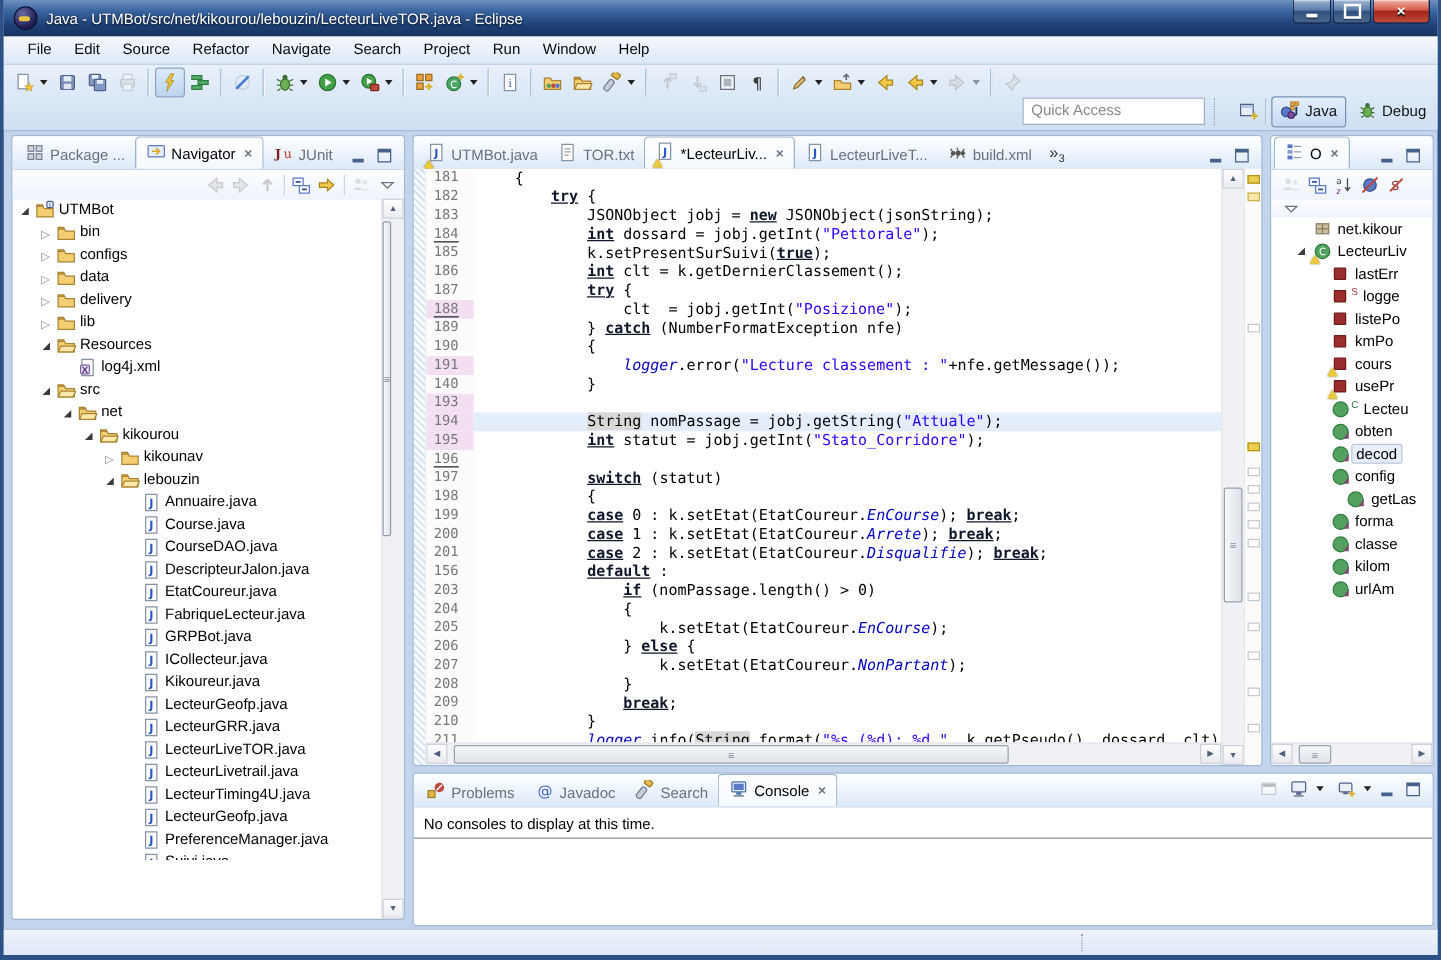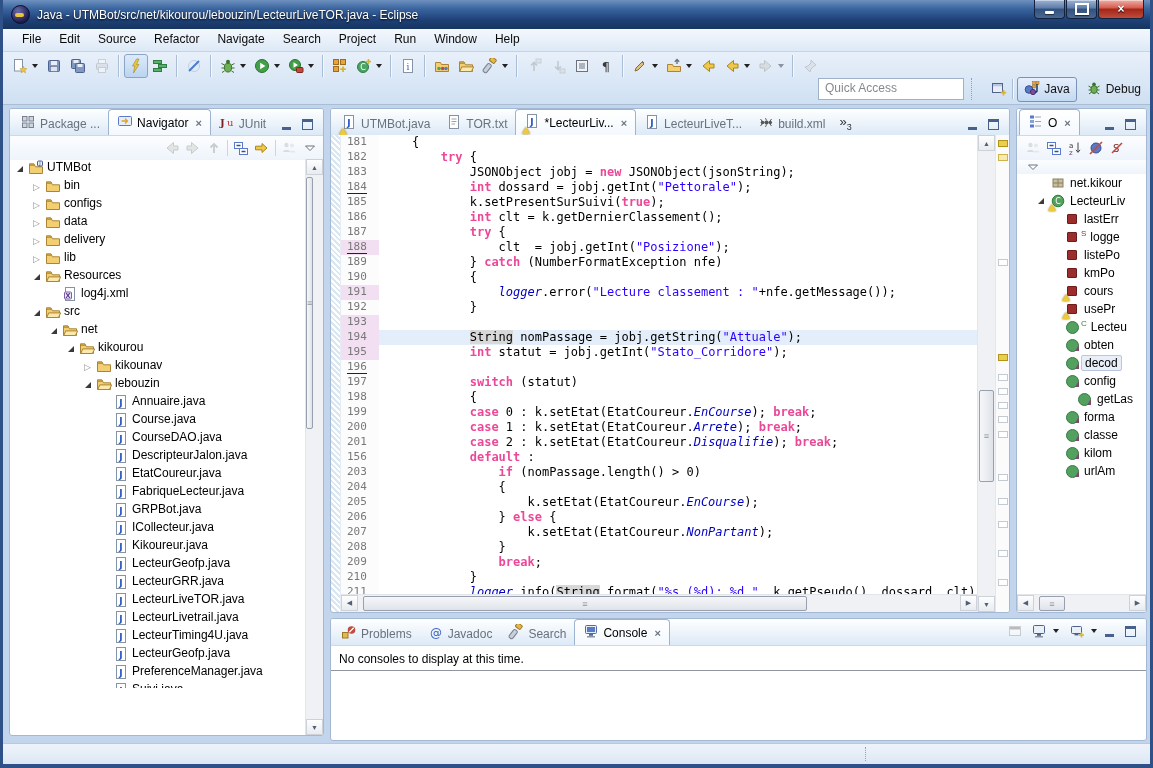--- a/index.html
+++ b/index.html
@@ -89,21 +89,21 @@
   .ed-body{position:absolute;top:26px;left:0;right:0;bottom:0;display:flex;}
   .ruler-hatch{width:9px;background:repeating-linear-gradient(45deg,#d9e7f3 0 2px,#ffffff 2px 4px);border-right:1px solid #e6ecf3;flex:none;}
   .ed-main{flex:1;display:flex;flex-direction:column;overflow:hidden;}
   .code-scroll{flex:1;overflow:hidden;position:relative;background:#fff;}
   .codeline{display:flex;height:15px;line-height:15px;}
   .gut{width:32px;flex:none;padding-left:6px;color:#787878;font:11px "DejaVu Sans Mono",monospace;background:#fcfcfc;}
   .gut.chg{background:#f2e0f2;}
   .gutnum.ul{border-bottom:1px solid #222;}
   .codetext{flex:1;white-space:pre;font:12px "DejaVu Sans Mono",monospace;color:#000;padding-left:4px;}
   .codeline.cur .codetext{background:#e4eefb;}
-  .tok-k{color:#ec4899;font-weight:bold;}
+  .tok-k{color:#0f172a;font-weight:bold;text-decoration:underline;}
   .tok-s{color:#2a00ff;}
   .tok-st{color:#0000c0;font-style:italic;}
   .tok-hl{background:#d8d8d8;}
   .ed-vscroll{width:17px;position:relative;background:#f0f1f4;border-left:1px solid #e2e5ea;flex:none;}
   .ed-overview{width:13px;background:#fbfbfb;border-left:1px solid #e6e6e6;position:relative;flex:none;}
   .ovm{position:absolute;left:2px;width:8px;height:5px;border:1px solid #c4cad2;background:#fff;}
   .ovm.yellow{background:#e9cf4c;border-color:#b2931c;}
   .ovm.yellowlight{background:#f6eab0;border-color:#cdb34a;}
   
   .ol-tree{position:relative;overflow:hidden;height:400px;}
@@ -829,21 +829,21 @@
               </div>
               <div class="codeline">
                 <div class="gut"><span class="gutnum">190</span></div>
                 <div class="codetext"><span>            {</span></div>
               </div>
               <div class="codeline">
                 <div class="gut chg"><span class="gutnum">191</span></div>
                 <div class="codetext"><span>                </span><span class="tok-st">logger</span><span>.error(</span><span class="tok-s">"Lecture classement : "</span><span>+nfe.getMessage());</span></div>
               </div>
               <div class="codeline">
-                <div class="gut"><span class="gutnum">192</span></div>
+                <div class="gut"><span class="gutnum">140</span></div>
                 <div class="codetext"><span>            }</span></div>
               </div>
               <div class="codeline">
                 <div class="gut chg"><span class="gutnum">193</span></div>
                 <div class="codetext"></div>
               </div>
               <div class="codeline cur">
                 <div class="gut chg"><span class="gutnum">194</span></div>
                 <div class="codetext"><span>            </span><span class="tok-hl">String</span><span> nomPassage = jobj.getString(</span><span class="tok-s">"Attuale"</span><span>);</span></div>
               </div>

